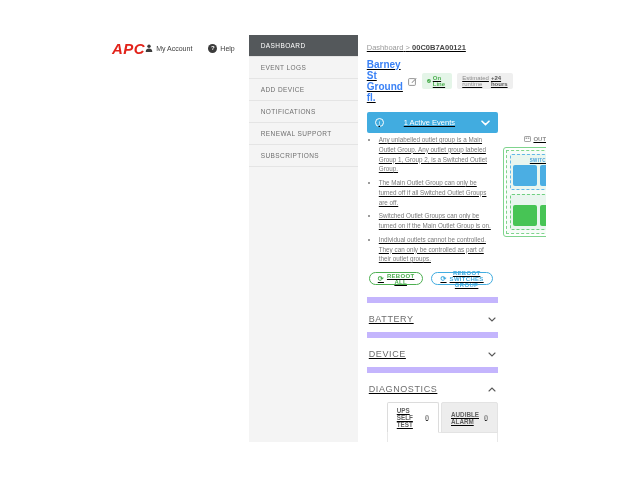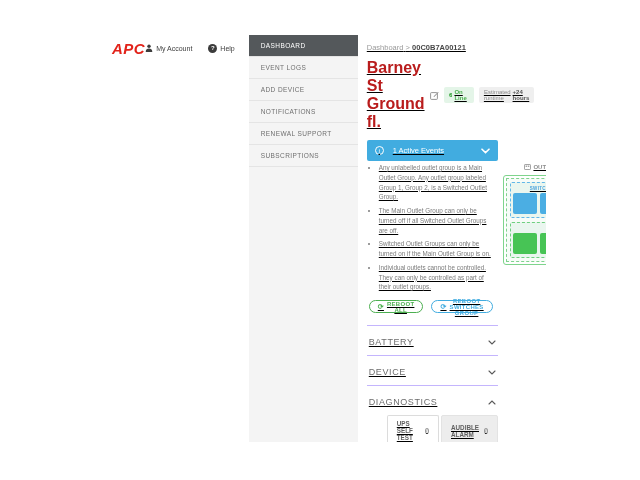--- a/index.html
+++ b/index.html
@@ -18,35 +18,35 @@
   .body { flex: 1; display: flex; overflow: hidden; }
   .sidebar { width: 109px; background: #f4f4f4; display: flex; flex-direction: column; }
   .side-item { padding: 7px 12px; font-size: 6.5px; color: #6f6f6f; letter-spacing: 0.4px; border-bottom: 1px solid #e4e4e4; cursor: pointer; }
   .side-item.active { background: #54585B; color: #fff; }
   .main { flex: 1; padding: 8px 48px 0 9px; overflow: hidden; text-decoration: underline; }
 
   
   .breadcrumb { font-size: 7.5px; color: #9a9a9a; }
   .breadcrumb .current { color: #474747; font-weight: bold; }
   .title-row { display: flex; align-items: center; gap: 5px; margin-top: 7px; }
-  .page-title { font-size: 16px; color: #b91c1c; font-weight: 600; }
+  .page-title { font-size: 10px; color: #3b82f6; font-weight: 600; }
   .badge { font-size: 6px; padding: 2px 5px; border-radius: 2px; display: inline-flex; align-items: center; gap: 2px; }
   .badge.online { background: #e4f5e8; color: #4CAF50; font-weight: bold; }
   .badge.runtime { background: #efefef; color: #8a8a8a; }
   .badge.runtime b { color: #555; }
 
   
   .banner { margin-top: 9px; height: 21px; border-radius: 2px; color: #fff; display: flex; align-items: center; justify-content: space-between; padding: 0 8px; cursor: pointer; }
-  .banner-left { display: flex; align-items: flex-start; gap: 9px; font-size: 7.5px; }
+  .banner-left { display: flex; align-items: flex-start; gap: 20px; font-size: 7.5px; }
   .info-circle { width: 9px; height: 9px; border-radius: 50%; border: 1px solid #fff; font-size: 6px; font-style: italic; font-family: "Liberation Serif", serif; display: inline-flex; align-items: center; justify-content: center; }
 
   
   .section-head { display: flex; align-items: center; justify-content: space-between; padding: 11px 2px 8px 2px; cursor: pointer; }
   .section-title { font-size: 9px; color: #6d6d6d; letter-spacing: 0.6px; }
-  .section-row { border-top: 1px solid #c4b5fd; }
+  .section-row { border-top: 6px solid #c4b5fd; }
   .chev { display: inline-block; }
 
   
   .control-body { display: flex; gap: 10px; padding: 0 2px; }
   .control-left { flex: 1; }
   .control-left ul { margin: 2px 0 0 0; padding-left: 10px; }
   .control-left li { font-size: 6.3px; color: #7b7b7b; line-height: 1.55; margin-bottom: 4px; }
   .btn-row { display: flex; gap: 8px; margin: 8px 0 12px 0; }
   .pill-btn { display: inline-flex; align-items: center; gap: 3px; height: 13px; padding: 0 8px; border-radius: 8px; background: #fff; font-size: 6px; font-weight: bold; letter-spacing: 0.3px; cursor: pointer; font-family: "Liberation Sans", sans-serif; }
   .pill-btn.green { border: 1px solid #4CAF50; color: #4CAF50; }

